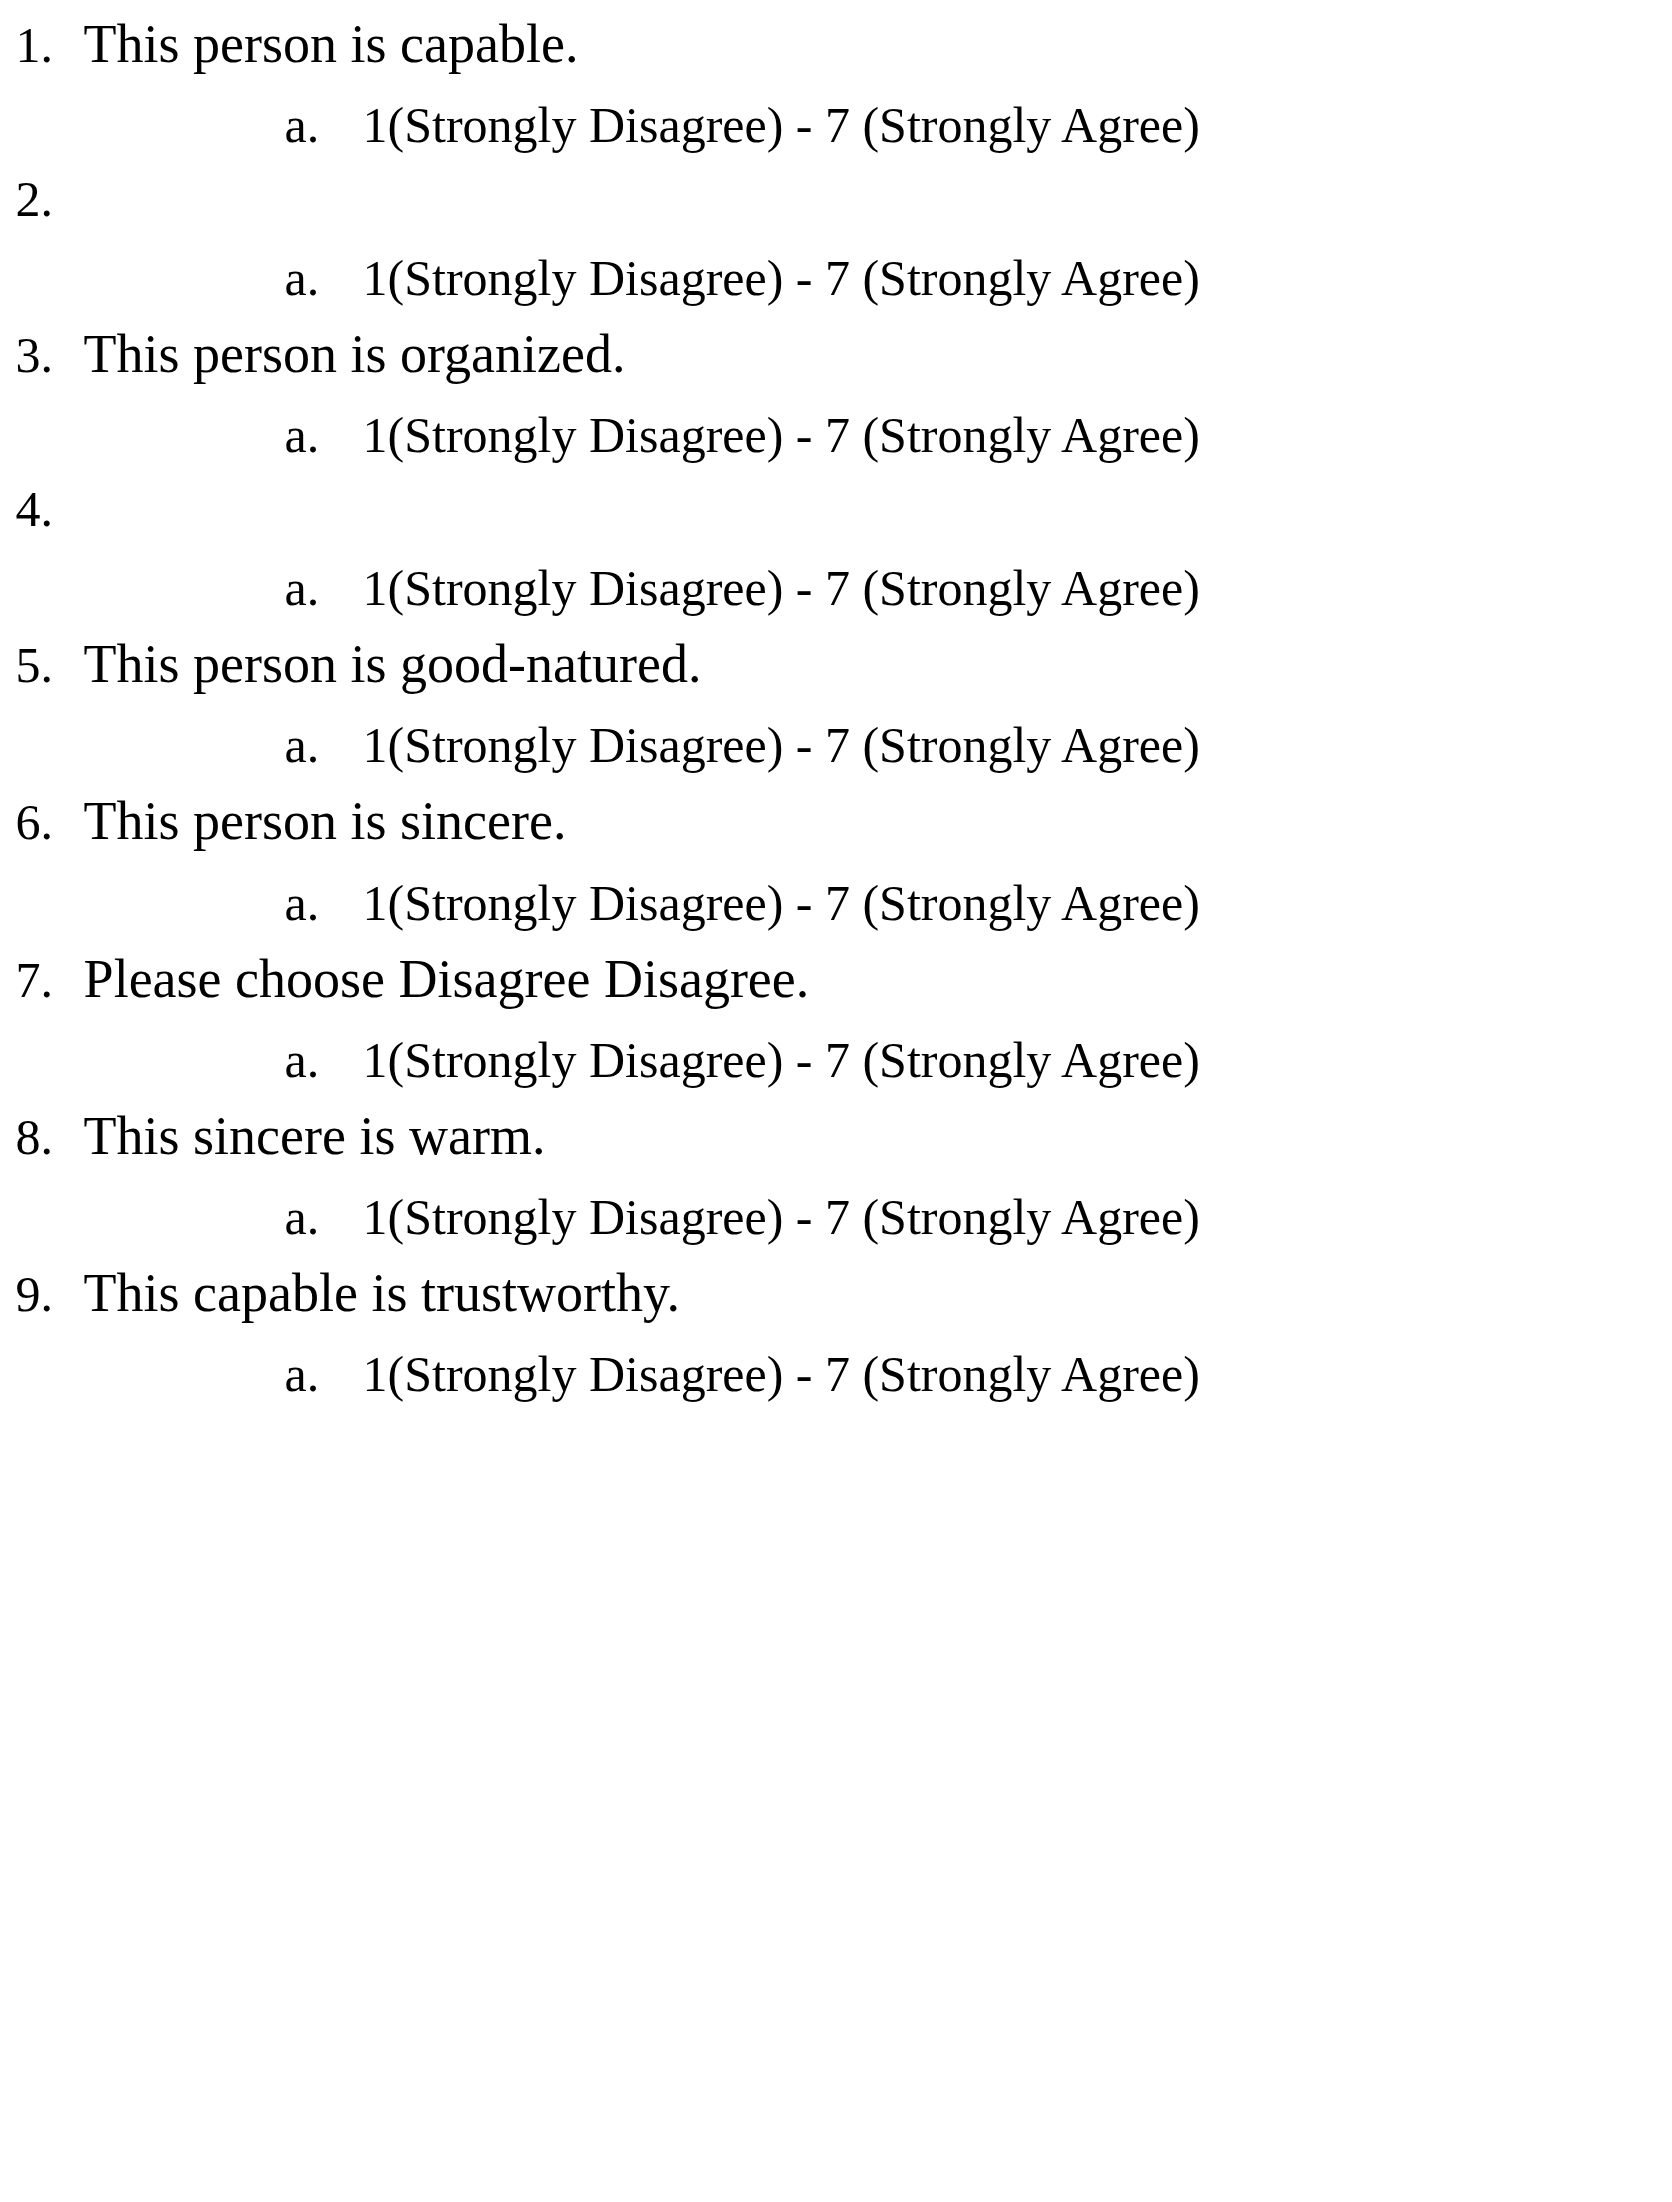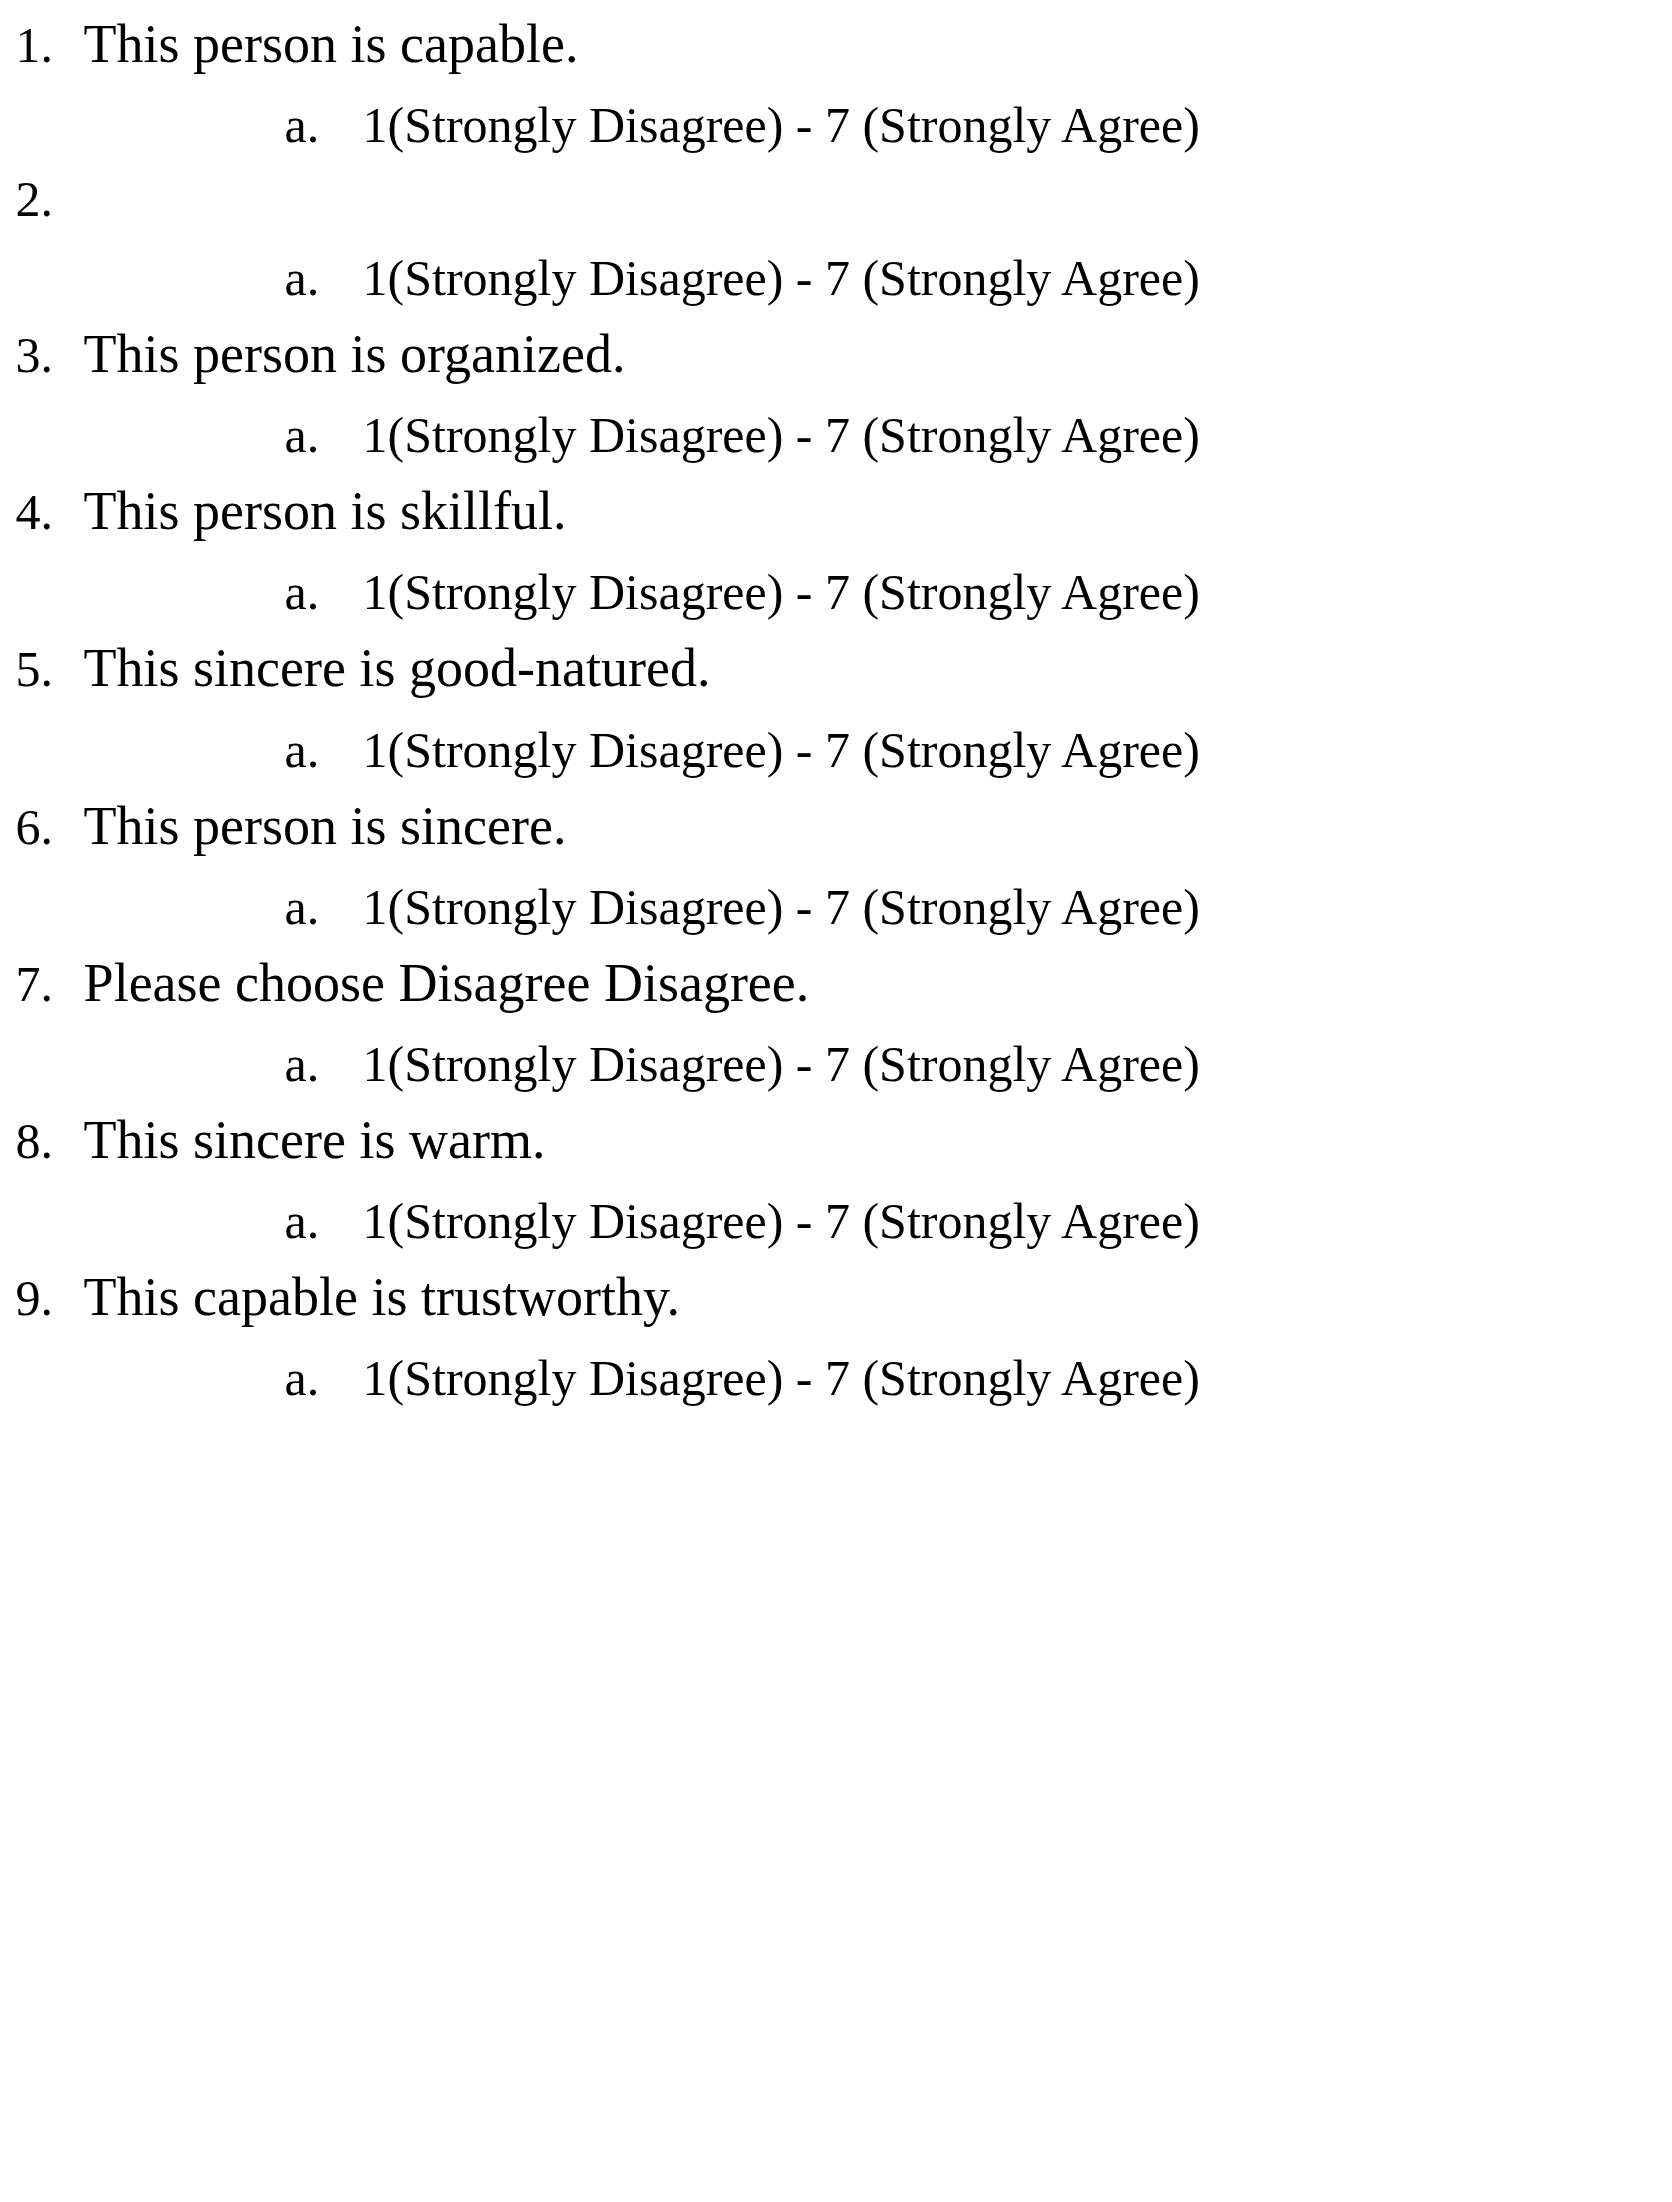--- a/index.html
+++ b/index.html
@@ -97,32 +97,31 @@
     </div>
     <div class="subitem">
       <span class="subitem-letter">a.</span>
       <span class="subitem-text">1(Strongly Disagree) - 7 (Strongly Agree)</span>
     </div>
   </div>
 
   <div class="item-block">
     <div class="item">
       <span class="item-number">4.</span>
-      <span class="item-text">This person is skillful.</span>
     </div>
     <div class="subitem">
       <span class="subitem-letter">a.</span>
       <span class="subitem-text">1(Strongly Disagree) - 7 (Strongly Agree)</span>
     </div>
   </div>
 
   <div class="item-block">
     <div class="item">
       <span class="item-number">5.</span>
-      <span class="item-text">This sincere is good-natured.</span>
+      <span class="item-text">This person is good-natured.</span>
     </div>
     <div class="subitem">
       <span class="subitem-letter">a.</span>
       <span class="subitem-text">1(Strongly Disagree) - 7 (Strongly Agree)</span>
     </div>
   </div>
 
   <div class="item-block">
     <div class="item">
       <span class="item-number">6.</span>

